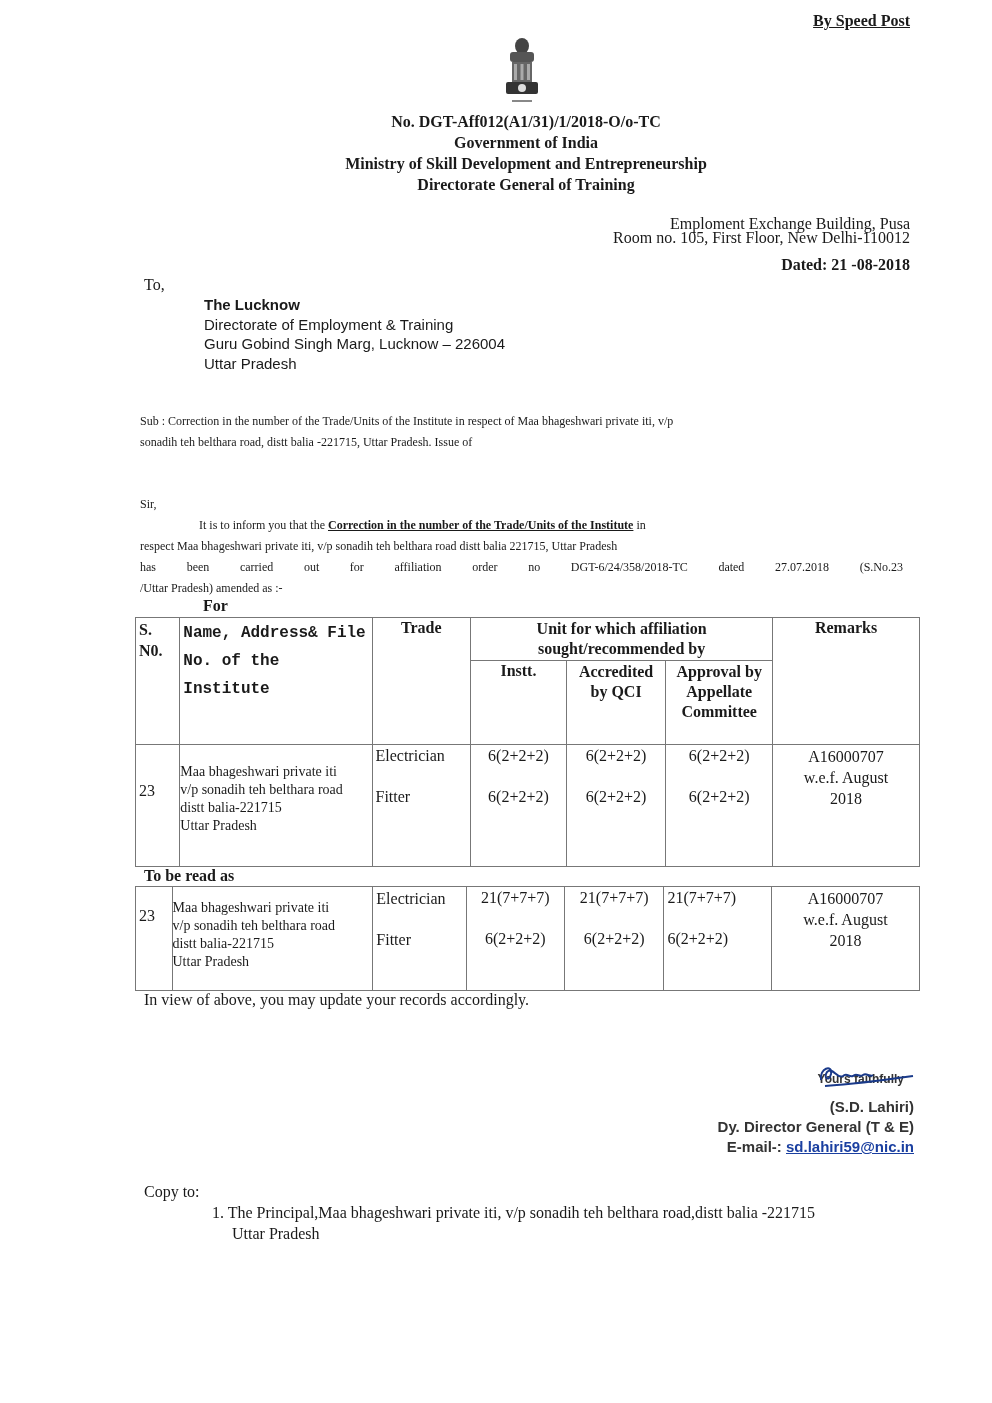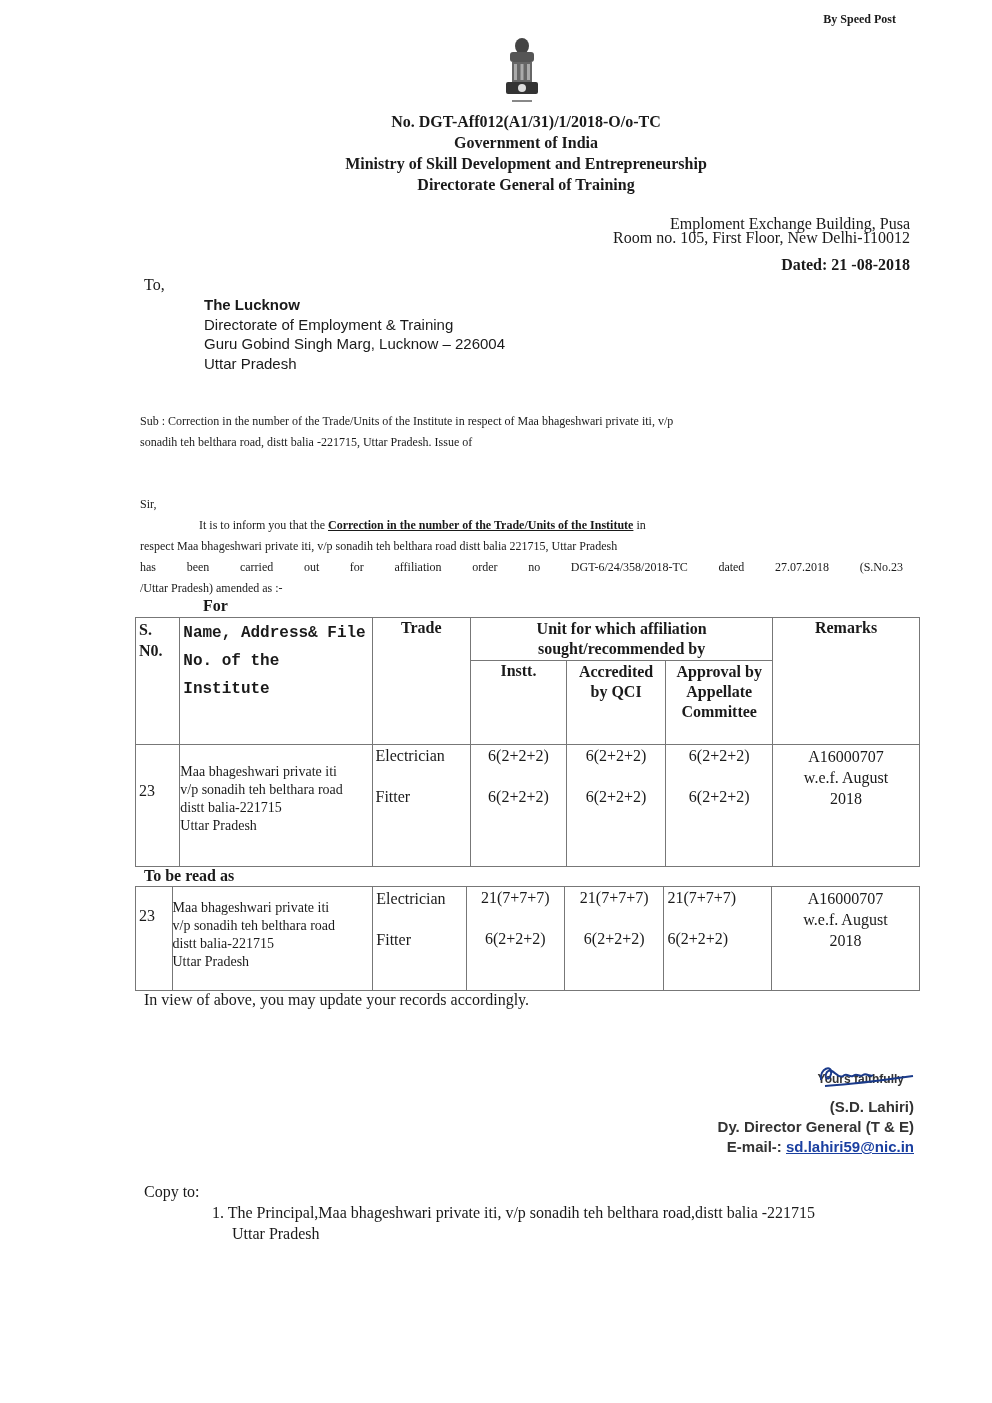--- a/index.html
+++ b/index.html
@@ -1,21 +1,21 @@
 <!DOCTYPE html>
 <html><head>
 <meta charset="utf-8">
 <style>
   html, body { margin:0; padding:0; background:#ffffff; }
   body { width:992px; height:1403px; position:relative; overflow:hidden;
          font-family:"Liberation Serif", "DejaVu Serif", serif; color:#1a1a1a; font-size:16px; }
   .abs { position:absolute; }
   .bold { font-weight:bold; }
   .u { text-decoration:underline; }
-  .speed { right:96px; top:12px; font-size:12px; font-weight:bold; }
+  .speed { right:82px; top:12px; font-size:16px; font-weight:bold; text-decoration:underline; }
   .emblem { left:500px; top:36px; width:44px; height:72px; }
   .center-block { left:290px; width:472px; text-align:center; font-weight:bold; font-size:16px; line-height:21px; }
   .addr { right:82px; text-align:right; line-height:20px; font-size:16px; }
   .to-line { left:144px; top:276px; }
   .recipient { left:204px; top:295px; font-family:"Liberation Sans", "DejaVu Sans", sans-serif; font-size:15px; line-height:19.5px; }
   .para { left:140px; width:836px; line-height:21px; font-size:12px; }
   .justify { text-align:justify; width:763px; }
   table.grid { position:absolute; border-collapse:collapse; font-size:16px; }
   table.grid td { border:1.5px solid #777; vertical-align:top; padding:1px 3px; }
   .c { text-align:center; }

